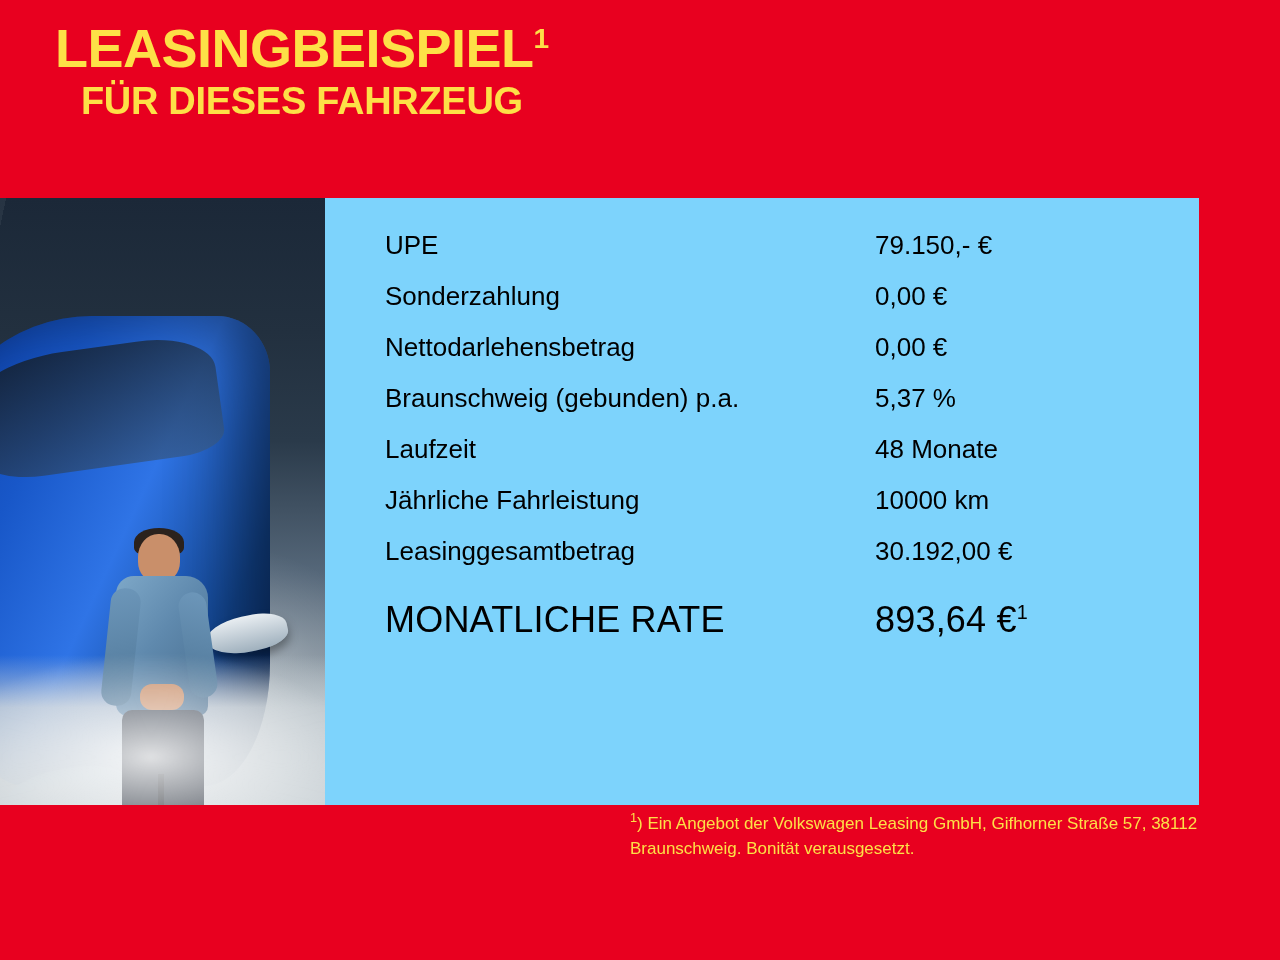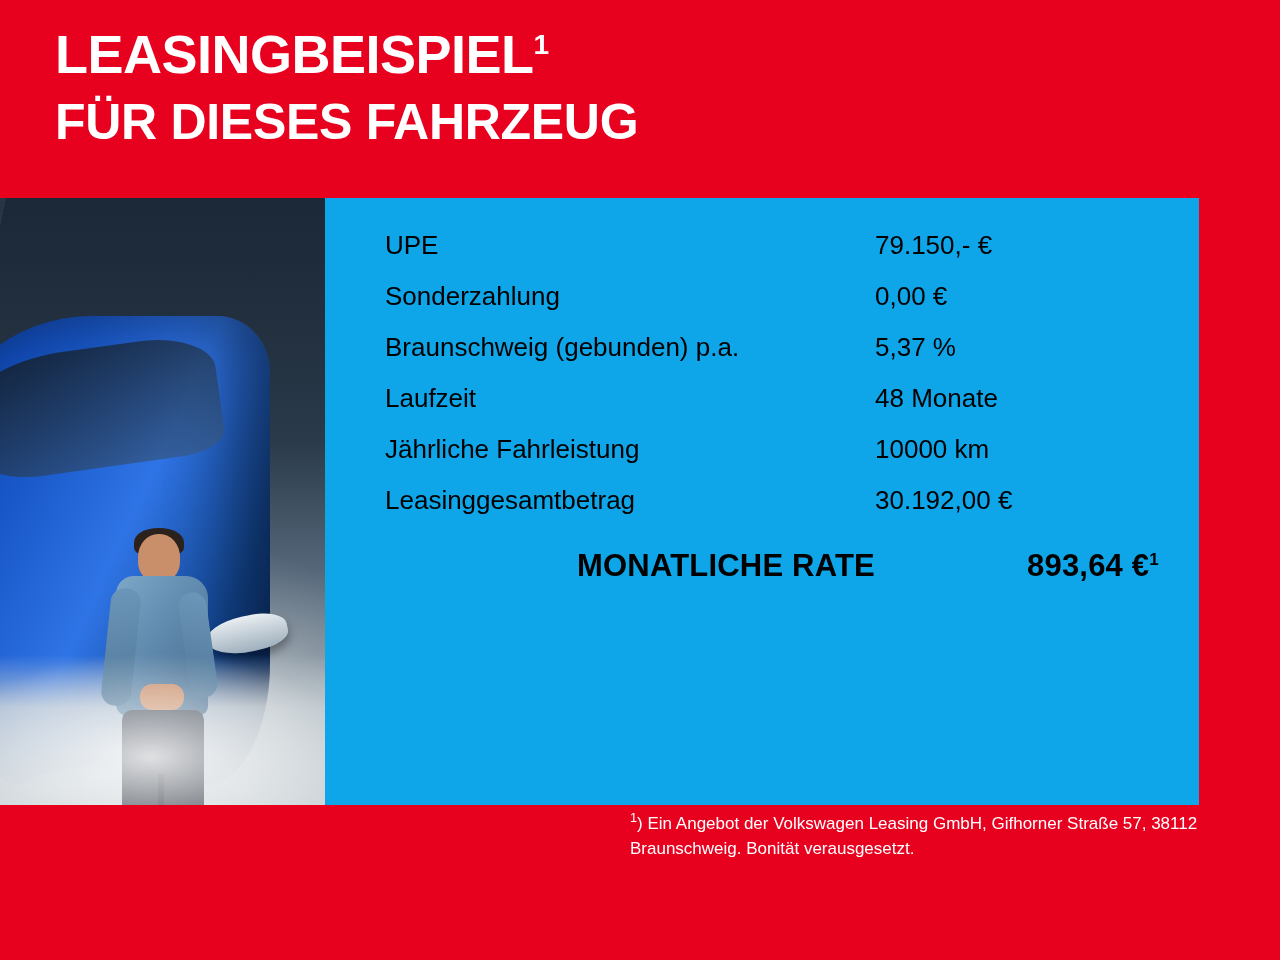--- a/index.html
+++ b/index.html
@@ -19,52 +19,53 @@
     width: 1280px;
     height: 960px;
     background: #e8001f;
     box-sizing: border-box;
   }
 
   
   .heading {
     position: absolute;
     left: 55px;
-    top: 26px;
-    color: #ffffff;
+    top: 20px;
+    color: #fde047;
+    text-align: center;
   }
   .heading-line1 {
     font-size: 54px;
     font-weight: bold;
     letter-spacing: -0.5px;
     line-height: 1.05;
     white-space: nowrap;
   }
   .heading-line1 sup {
     font-size: 0.52em;
     vertical-align: super;
     line-height: 0;
   }
   .heading-line2 {
-    font-size: 50px;
+    font-size: 38px;
     font-weight: bold;
     letter-spacing: -0.3px;
     line-height: 1.1;
-    margin-top: 12px;
+    margin-top: 4px;
     white-space: nowrap;
   }
 
   
   .card {
     position: absolute;
     left: 0px;
     top: 198px;
     width: 1199px;
     height: 607px;
-    background: #0ea5e9;
+    background: #7dd3fc;
     display: flex;
     overflow: hidden;
   }
 
   
   .photo {
     position: relative;
     width: 325px;
     height: 607px;
     flex: 0 0 325px;
@@ -196,39 +197,38 @@
     color: #000000;
   }
   table.lease td {
     font-size: 26px;
     padding: 10px 0;
     vertical-align: baseline;
     white-space: nowrap;
   }
   table.lease td.label { width: 490px; }
   table.lease tr.total td {
-    font-size: 31px;
-    font-weight: bold;
+    font-size: 36px;
+    font-weight: normal;
     padding-top: 22px;
     letter-spacing: 0.2px;
-    text-align: right;
   }
   table.lease tr.total td sup {
     font-size: 0.55em;
     vertical-align: super;
     line-height: 0;
   }
 
   
   .footnote {
     position: absolute;
     left: 630px;
     top: 812px;
     width: 580px;
-    color: #ffffff;
+    color: #fde047;
     font-size: 17px;
     line-height: 1.45;
   }
   .footnote sup {
     font-size: 0.75em;
     vertical-align: super;
     line-height: 0;
   }
 </style>
 </head>
@@ -270,20 +270,24 @@
         <tbody>
           <tr>
             <td class="label">UPE</td>
             <td class="value">79.150,- €</td>
           </tr>
           <tr>
             <td class="label">Sonderzahlung</td>
             <td class="value">0,00 €</td>
           </tr>
           <tr>
+            <td class="label">Nettodarlehensbetrag</td>
+            <td class="value">0,00 €</td>
+          </tr>
+          <tr>
             <td class="label">Braunschweig (gebunden) p.a.</td>
             <td class="value">5,37 %</td>
           </tr>
           <tr>
             <td class="label">Laufzeit</td>
             <td class="value">48 Monate</td>
           </tr>
           <tr>
             <td class="label">Jährliche Fahrleistung</td>
             <td class="value">10000 km</td>

